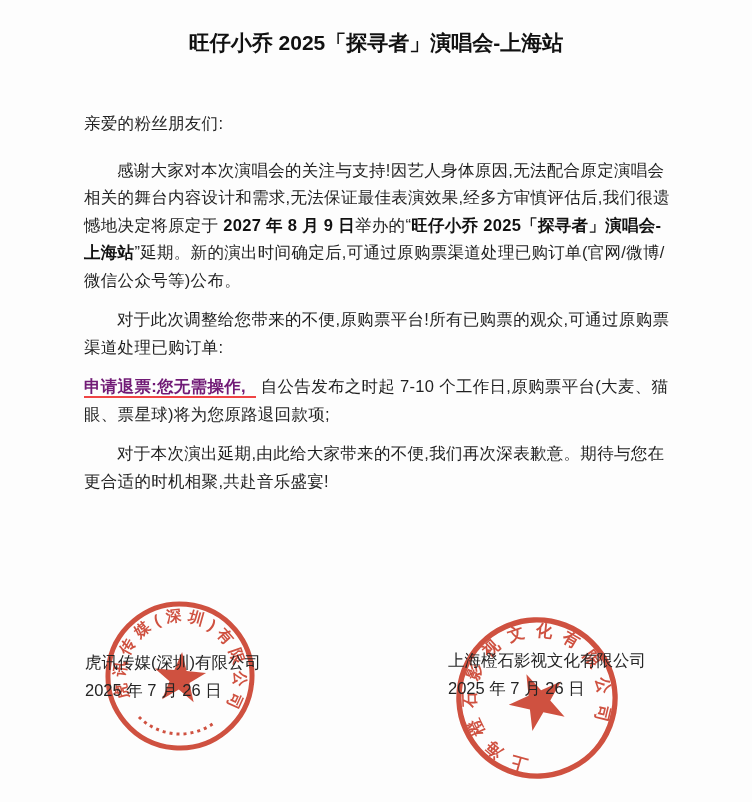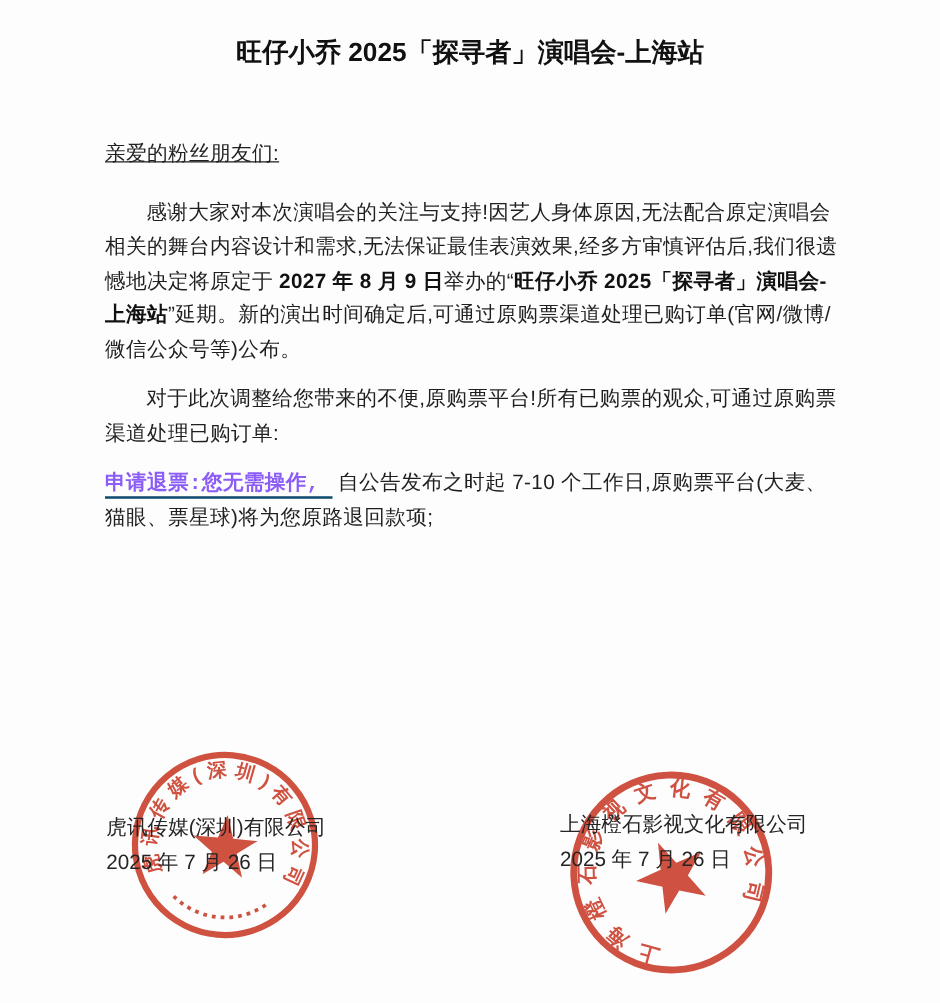--- a/index.html
+++ b/index.html
@@ -17,27 +17,27 @@
     text-align:center;font-weight:bold;color:#111;
     font-size:21px;line-height:33px;
   }
 
   .body-text{
     position:absolute;top:110px;left:84px;width:586px;
     font-size:16.5px;line-height:27.5px;
     letter-spacing:0.3px;
   }
   .body-text p{margin:0 0 12px 0;}
-  .salutation{margin-bottom:19px !important;text-decoration:underline;}
+  .salutation{margin-bottom:19px !important;}
   .indent{text-indent:2em;}
   .bold{font-weight:bold;color:#111;}
   .lead-underline{
-    font-weight:bold;color:#8b5cf6;
-    border-bottom:2px solid #0c4a6e;
-    padding-right:10px;padding-bottom:1px;font-family:Liberation Mono, monospace;
+    font-weight:bold;color:#701a75;
+    border-bottom:2px solid #ef4444;
+    padding-right:10px;padding-bottom:1px;
   }
 
   .sig-text{
     position:absolute;z-index:3;
     font-size:16.5px;line-height:28px;color:#242424;
   }
   .sig-left{left:85px;top:648px;}
   .sig-right{left:448px;top:646px;}
 
   .seal{position:absolute;z-index:1;opacity:0.88;}
@@ -57,20 +57,21 @@
   <div class="body-text">
     <p class="salutation">亲爱的粉丝朋友们:</p>
 
     <p class="indent"><span>感谢大家对本次演唱会的关注与支持!因艺人身体原因,无法配合原定演唱会相关的舞台内容设计和需求,无法保证最佳表演效果,经多方审慎评估后,我们很遗憾地决定将原定于 </span><span class="bold">2027 年 8 月 9 日</span><span>举办的“</span><span class="bold">旺仔小乔 2025「探寻者」演唱会-上海站</span><span>”延期。新的演出时间确定后,可通过原购票渠道处理已购订单(官网/微博/微信公众号等)公布。</span></p>
 
     <p class="indent">对于此次调整给您带来的不便,原购票平台!所有已购票的观众,可通过原购票渠道处理已购订单:</p>
 
     <p><span class="lead-underline">申请退票:您无需操作,</span><span> 自公告发布之时起 7-10 个工作日,原购票平台(大麦、猫眼、票星球)将为您原路退回款项;</span></p>
 
 
+    <p class="indent">对于本次演出延期,由此给大家带来的不便,我们再次深表歉意。期待与您在更合适的时机相聚,共赴音乐盛宴!</p>
   </div>
 
   <svg class="seal seal-left" width="170" height="170" viewBox="0 0 170 170">
     <circle cx="85" cy="85" r="72" fill="none" stroke="#c93a27" stroke-width="5"></circle>
     <polygon transform="translate(85,88)" fill="#c93a27" points="0,-27 6.17,-8.5 25.68,-8.34 9.99,3.24 15.87,21.84 0,10.5 -15.87,21.84 -9.99,3.24 -25.68,-8.34 -6.17,-8.5"></polygon>
     <defs>
       <path id="leftArc" d="M 37.4 112.5 A 55 55 0 1 1 132.6 112.5"></path>
       <path id="leftBottomArc" d="M 47.7 129.4 A 58 58 0 0 0 122.3 129.4"></path>
     </defs>
     <text font-size="15.5" fill="#c93a27">

